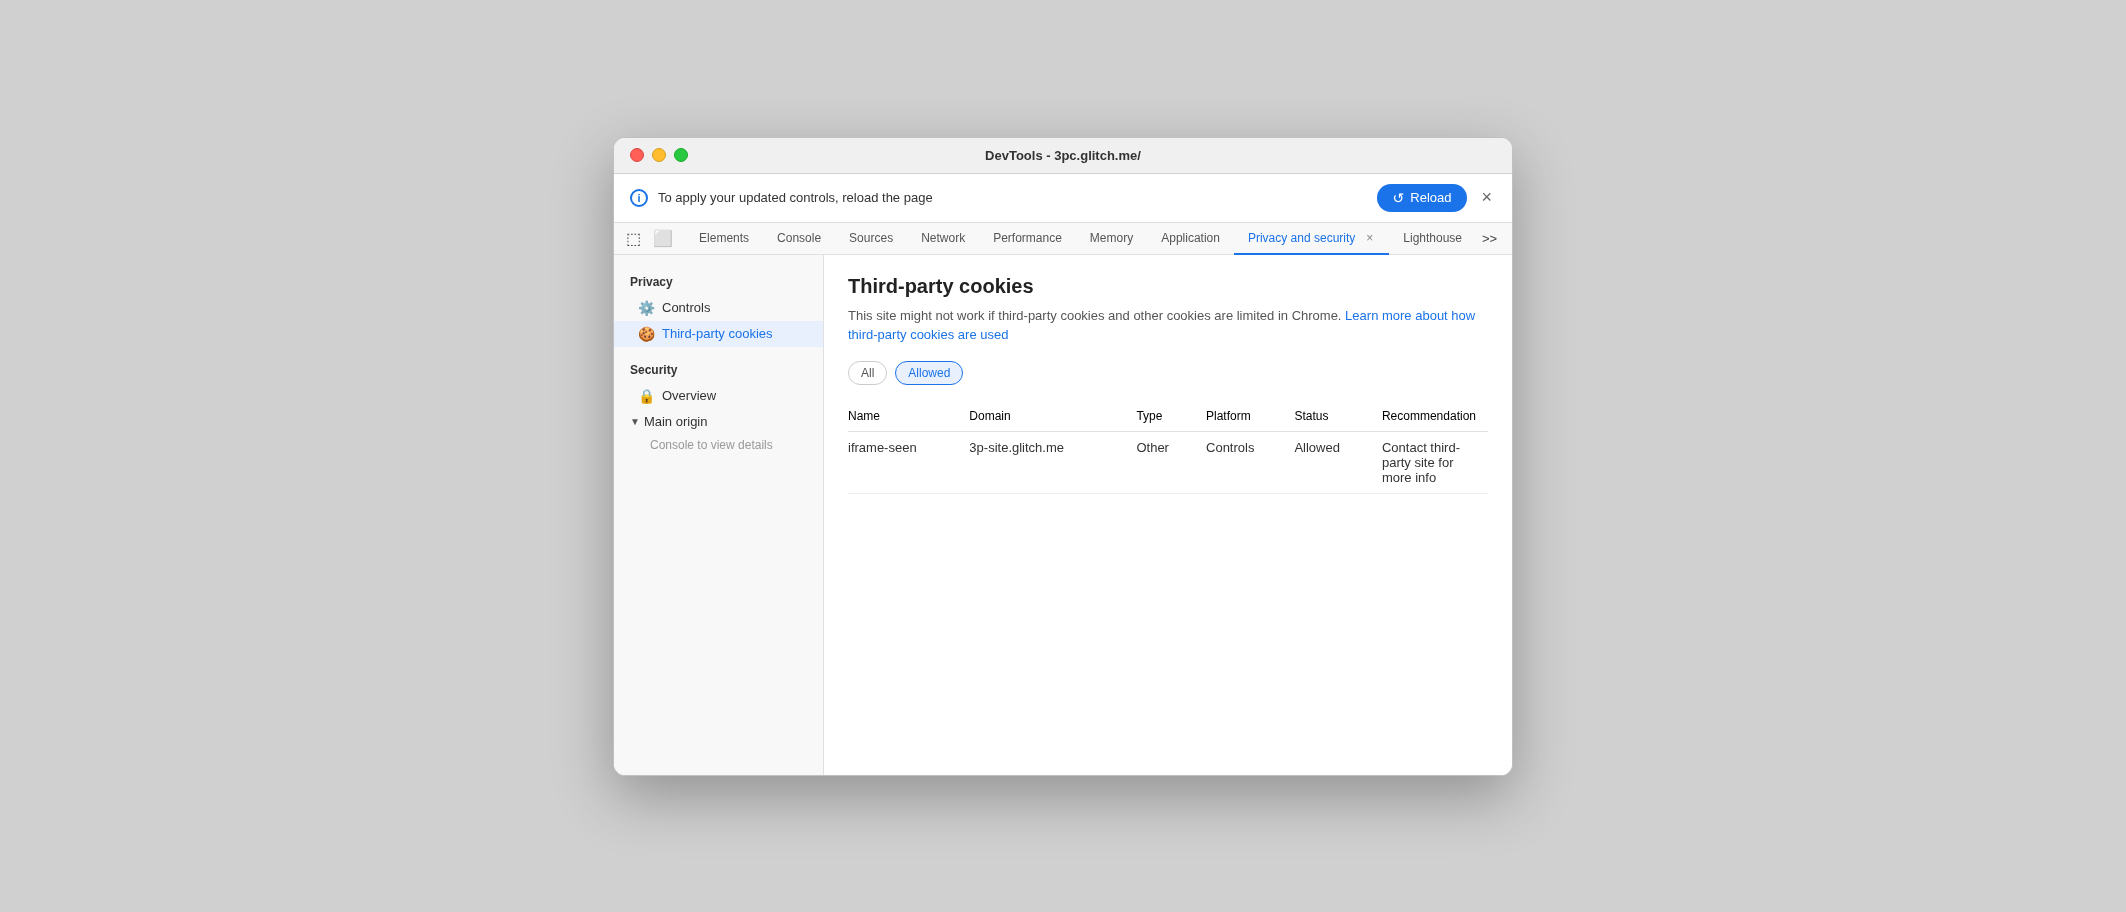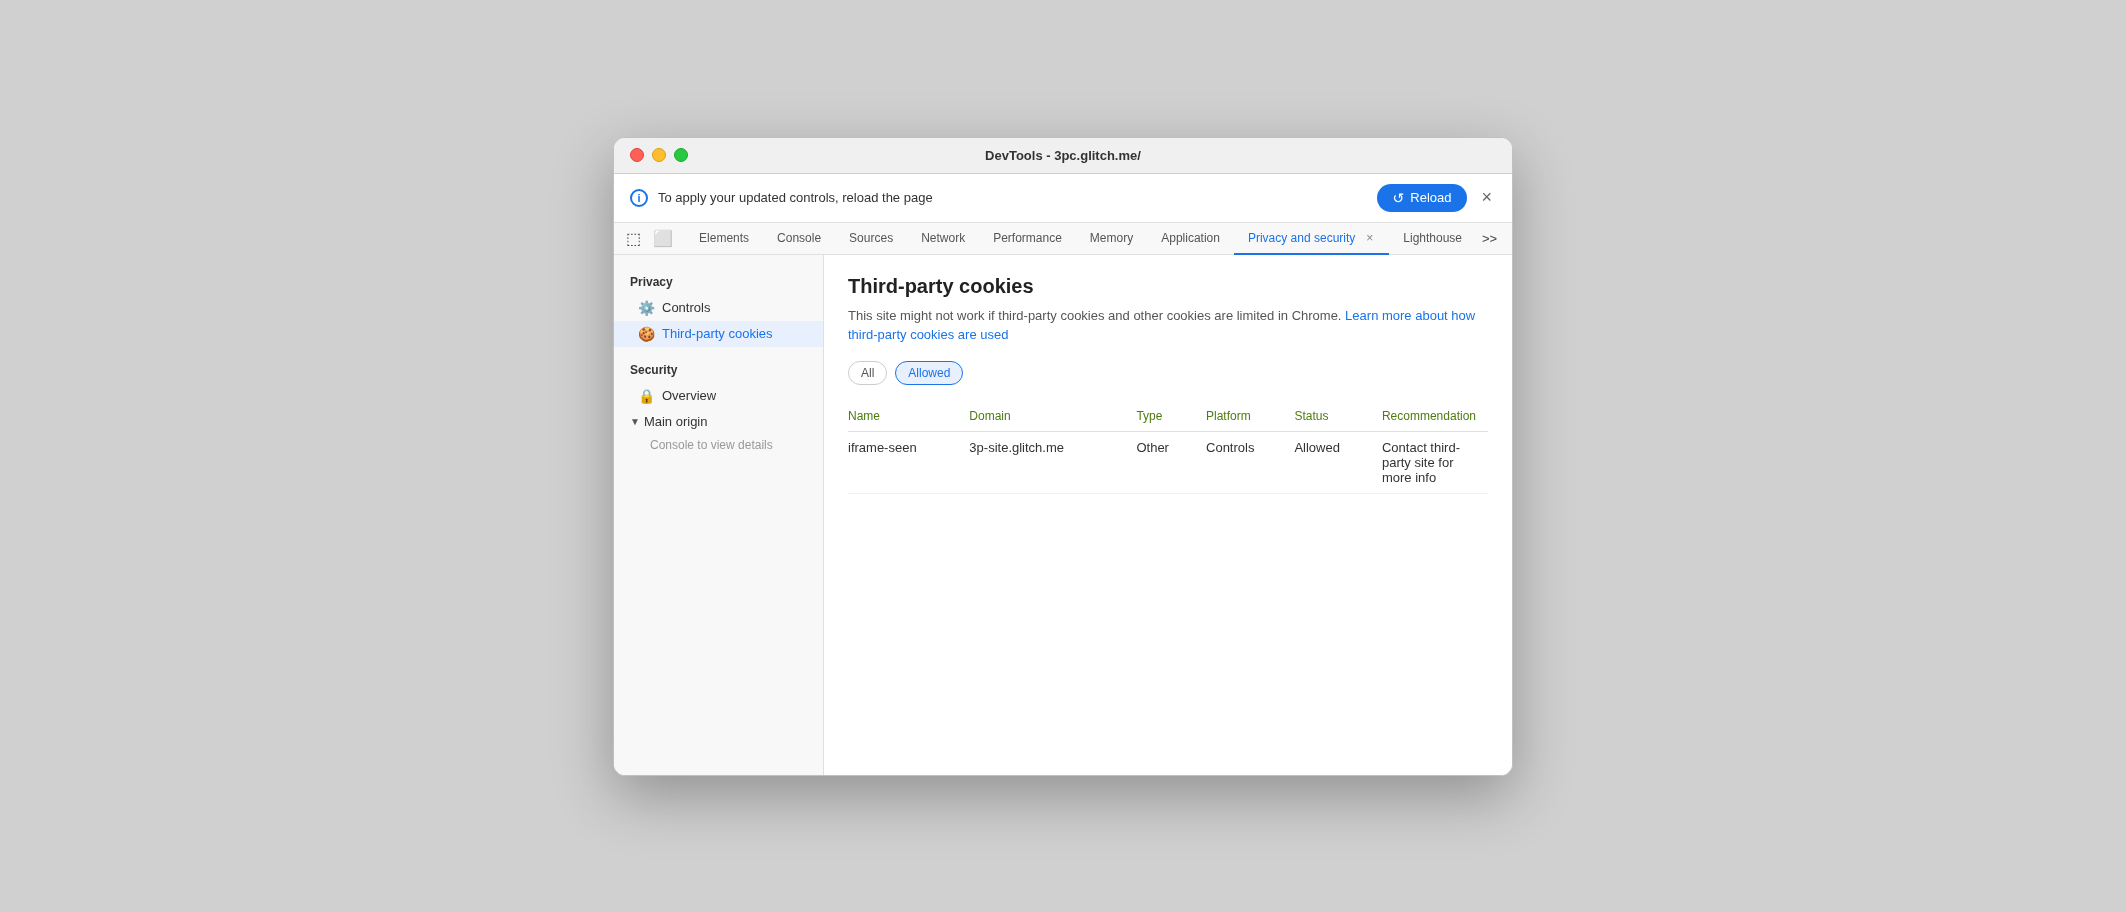--- a/index.html
+++ b/index.html
@@ -284,21 +284,21 @@
       border-collapse: collapse;
       font-size: 13px;
     }
     thead tr {
       border-bottom: 1px solid #e0e0e0;
     }
     th {
       text-align: left;
       padding: 8px 12px 8px 0;
       font-weight: 500;
-      color: #4d7c0f;
+      color: #000000;
       font-size: 12px;
     }
     td {
       padding: 8px 12px 8px 0;
       color: #333;
       border-bottom: 1px solid #f0f0f0;
       vertical-align: top;
     }
     .col-name { width: 150px; }
     .col-domain { width: 200px; }

